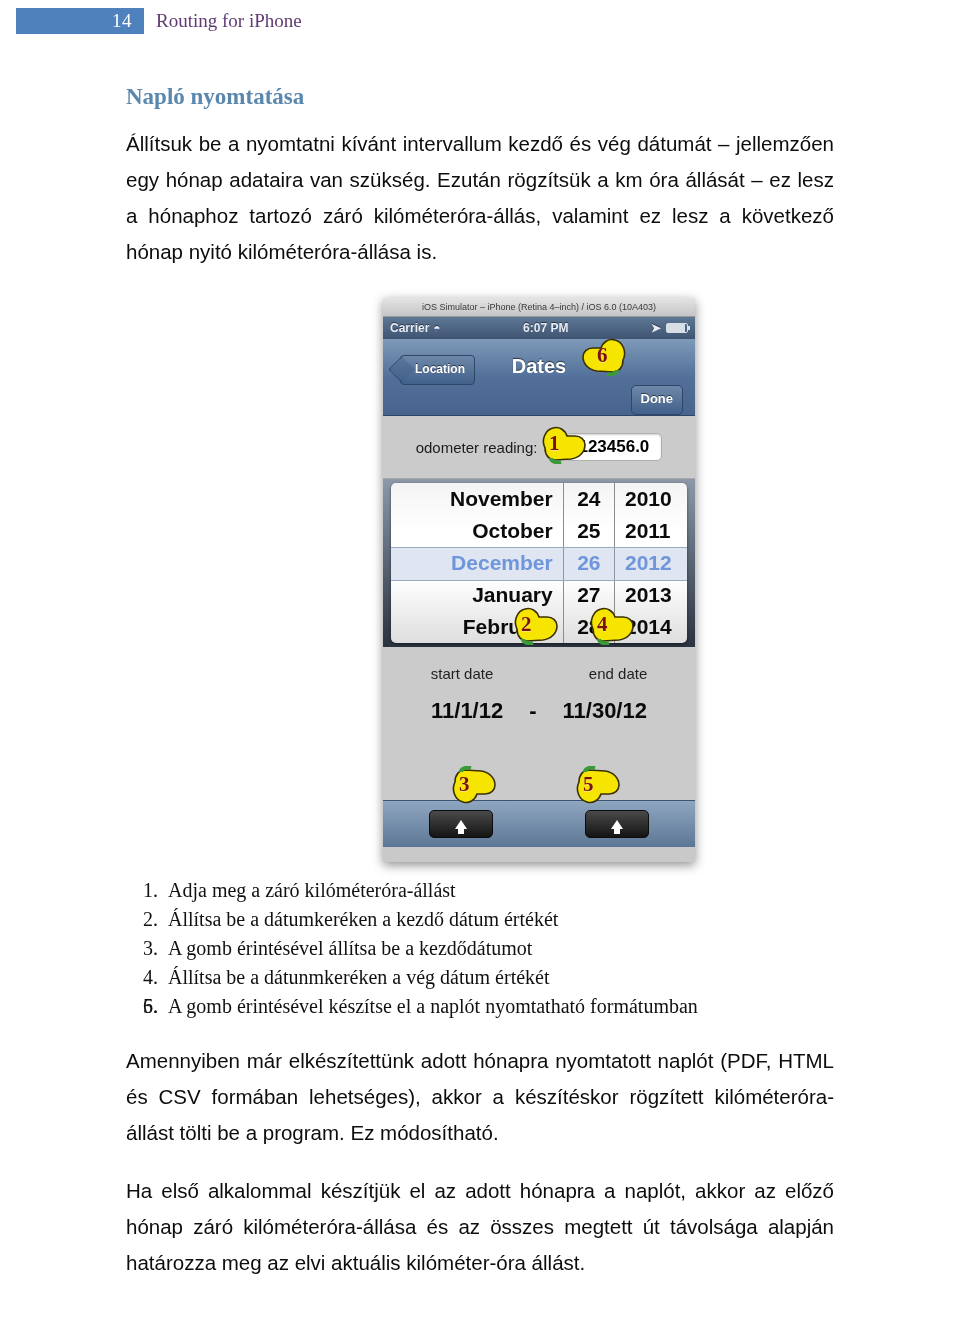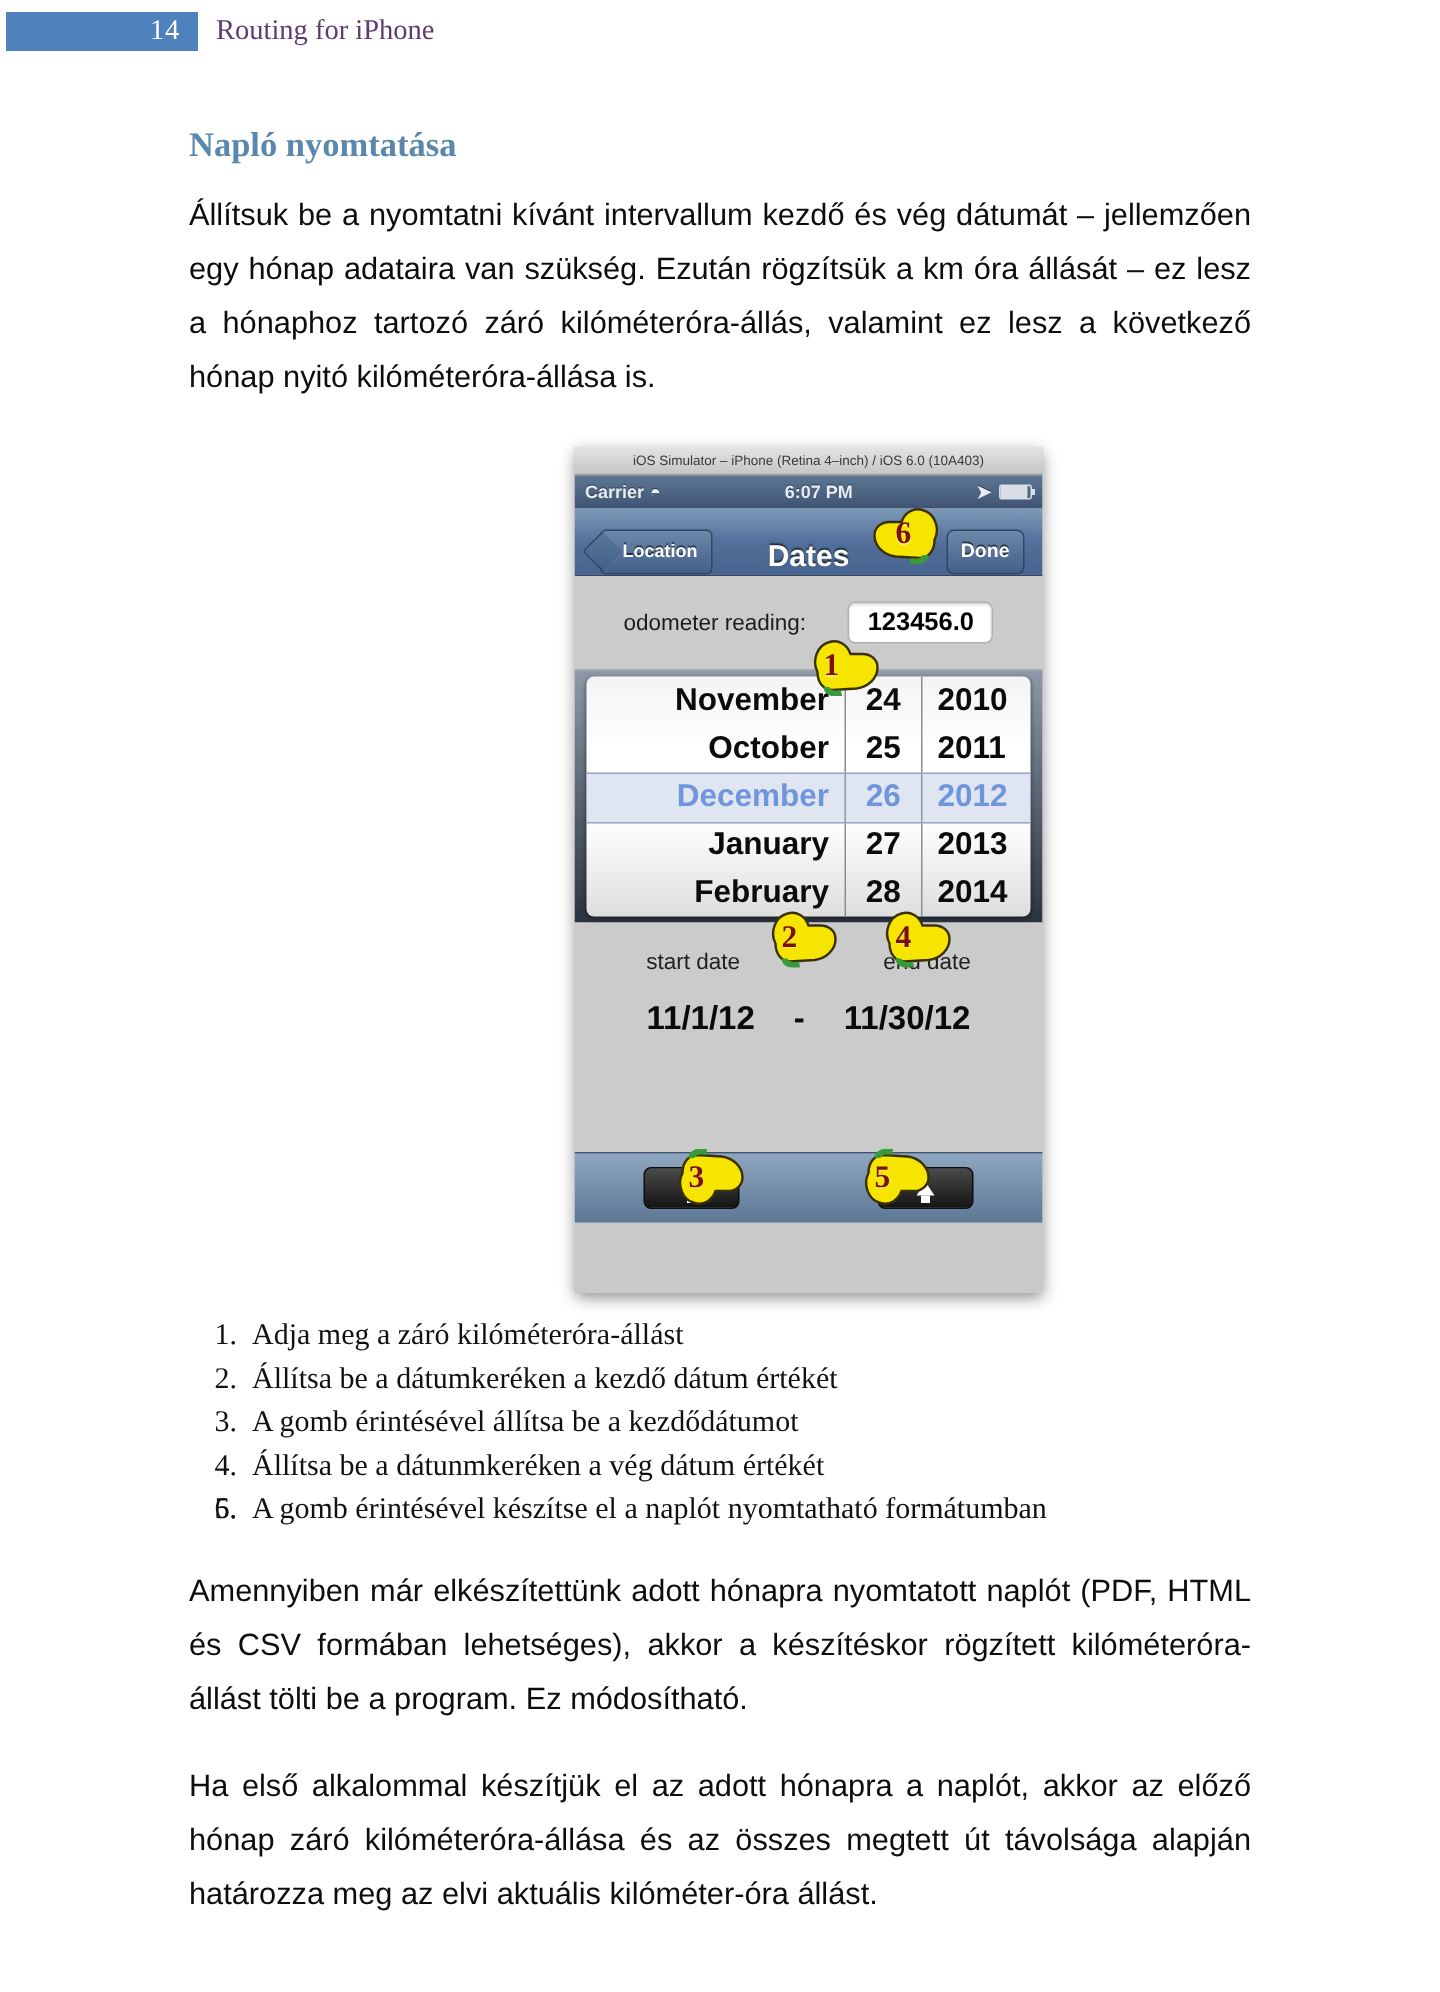--- a/index.html
+++ b/index.html
@@ -14,21 +14,21 @@
     position: relative;
     font-family: "Liberation Sans", sans-serif;
     color: #111111;
     overflow: hidden;
   }
 
   
   .page-header {
     position: absolute;
     top: 0;
-    left: 4px;
+    left: 16px;
     width: 872px;
     height: 46px;
   }
   .page-number-badge {
     position: absolute;
     left: 0;
     top: 8px;
     width: 128px;
     height: 26px;
     background: #4f81bd;
@@ -140,23 +140,23 @@
     height: 100%;
     width: 88%;
     background: #d7dee8;
   }
 
   .nav-bar {
     height: 44px;
     background: linear-gradient(#7e9ab9, #52709a 50%, #46648e);
     border-bottom: 1px solid #2d4566;
     display: flex;
-    align-items: flex-end;
-    position: relative;
-    padding: 0 7px;
+    align-items: flex-start;
+    position: relative;
+    padding: 16px 7px;
   }
   .back-button {
     position: relative;
     height: 28px;
     background: linear-gradient(#6d88a8, #41608b);
     border: 1px solid #2e4668;
     border-radius: 4px 4px 4px 4px;
     color: #ffffff;
     font-size: 12px;
     font-weight: bold;
@@ -192,20 +192,21 @@
     height: 28px;
     background: linear-gradient(#6d88a8, #41608b);
     border: 1px solid #2e4668;
     border-radius: 5px;
     color: #ffffff;
     font-size: 13px;
     font-weight: bold;
     line-height: 26px;
     padding: 0 9px;
     text-shadow: 0 -1px 0 rgba(0,0,0,0.55);
+    margin-top: 30px;
   }
 
   .odo-row {
     height: 62px;
     background: #cbcbcb;
     display: flex;
     align-items: center;
     justify-content: center;
     gap: 28px;
     border-bottom: 1px solid #a8a8a8;

